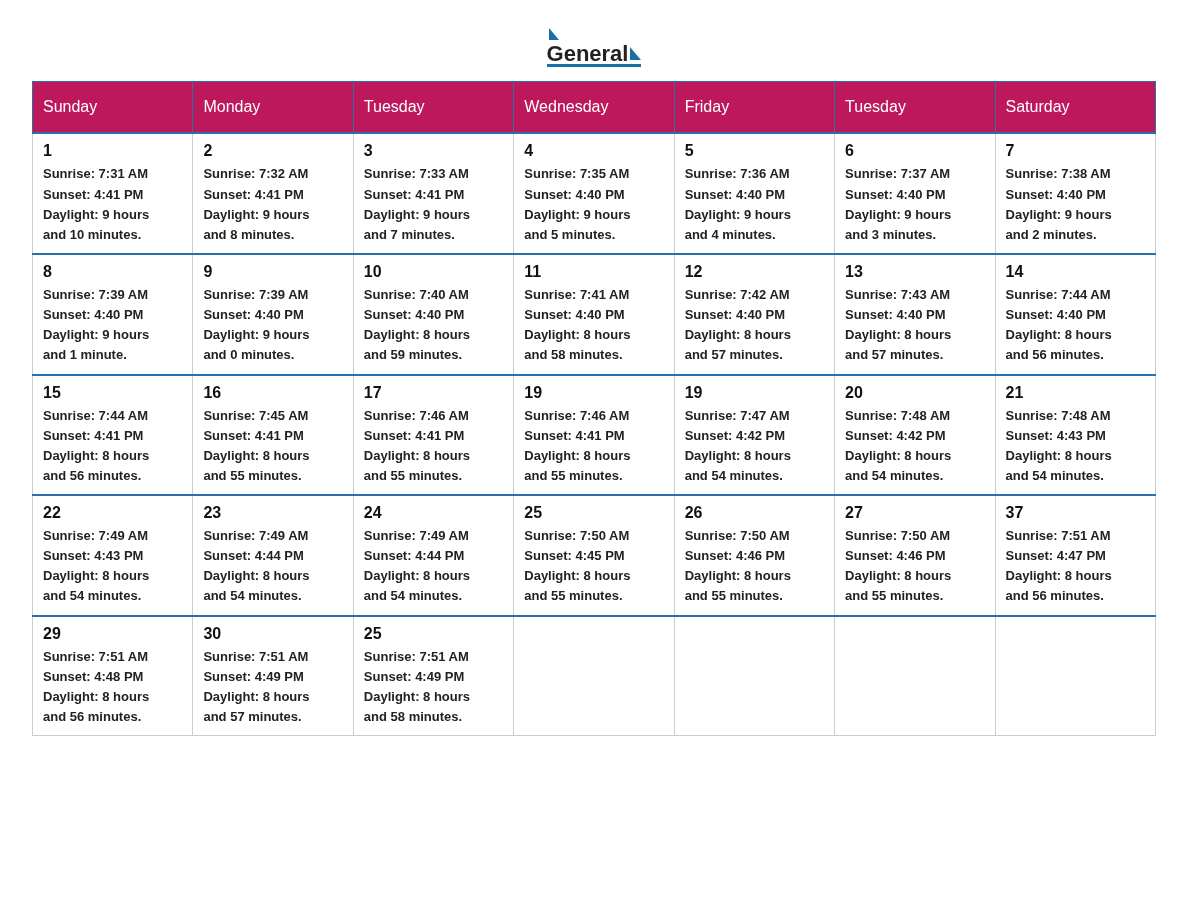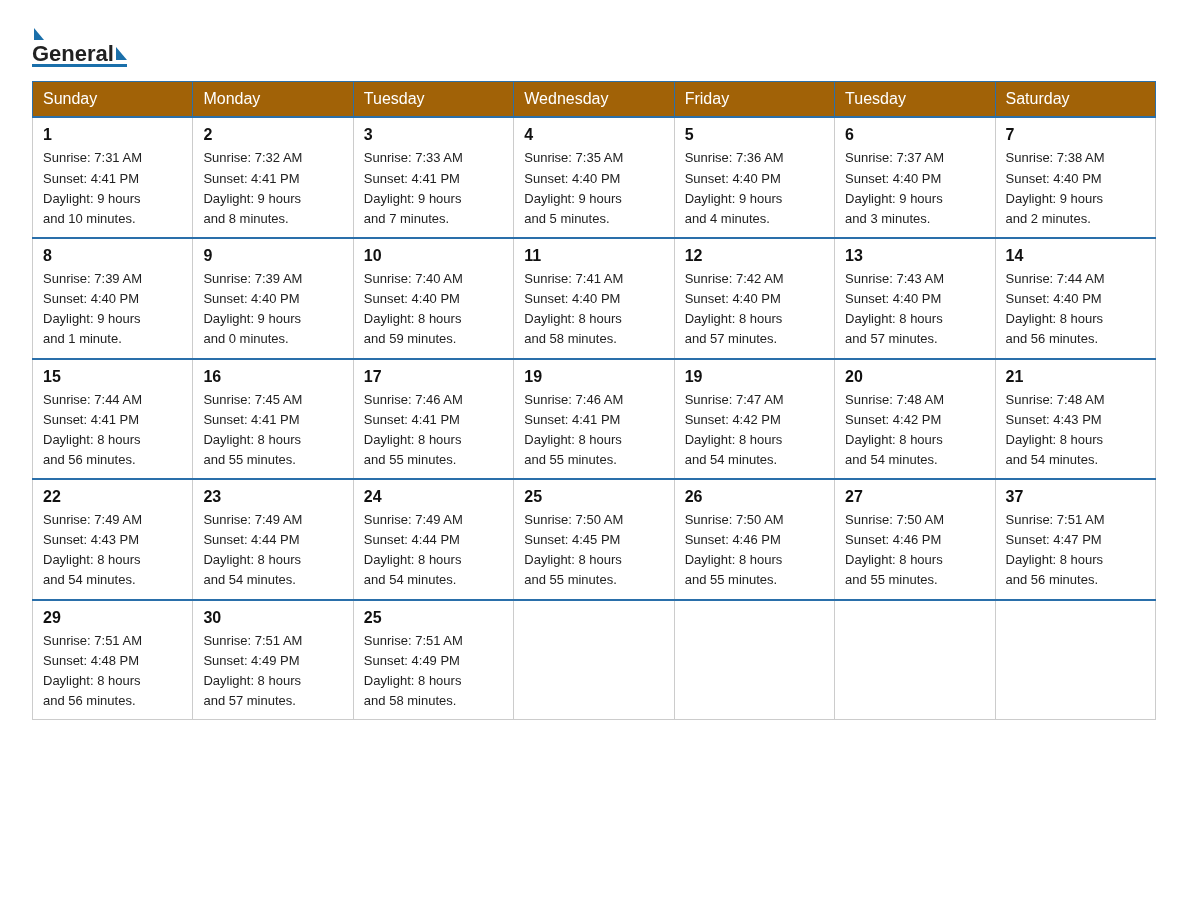--- a/index.html
+++ b/index.html
@@ -6,21 +6,21 @@
     body {
       font-family: Arial, sans-serif;
       background: #fff;
       padding: 24px 32px;
       width: 1188px;
       min-height: 918px;
     }
     .header {
       display: flex;
       align-items: flex-start;
-      justify-content: flex-start;
+      justify-content: center;
       margin-bottom: 10px;
     }
     .logo-area {
       display: flex;
       flex-direction: column;
       align-items: flex-start;
     }
     .logo-text {
       display: flex;
       align-items: center;
@@ -59,25 +59,25 @@
       color: #333;
       font-weight: normal;
       margin-top: 4px;
     }
     .calendar-table {
       width: 100%;
       border-collapse: collapse;
       margin-top: 10px;
     }
     .calendar-table thead tr th {
-      background: #a16207;
+      background: #be185d;
       color: #fff;
       font-size: 16px;
       font-weight: normal;
-      padding: 8px 10px;
+      padding: 16px 10px;
       border: 1px solid #2a6faa;
       text-align: left;
     }
     .calendar-table tbody tr td {
       border: 1px solid #ccc;
       vertical-align: top;
       padding: 8px 10px;
       font-size: 13.5px;
       color: #222;
       background: #fff;
@@ -89,20 +89,21 @@
       font-size: 16px;
       font-weight: bold;
       color: #111;
       display: block;
       margin-bottom: 4px;
     }
     .day-info {
       font-size: 13px;
       color: #222;
       line-height: 1.55;
+      font-weight: bold;
     }
   </style>
 </head>
 <body>
 
 <div class="header">
   <div class="logo-area">
     <div class="logo-text">
       <span class="logo-general"></span>
       <span class="logo-triangle"></span>

